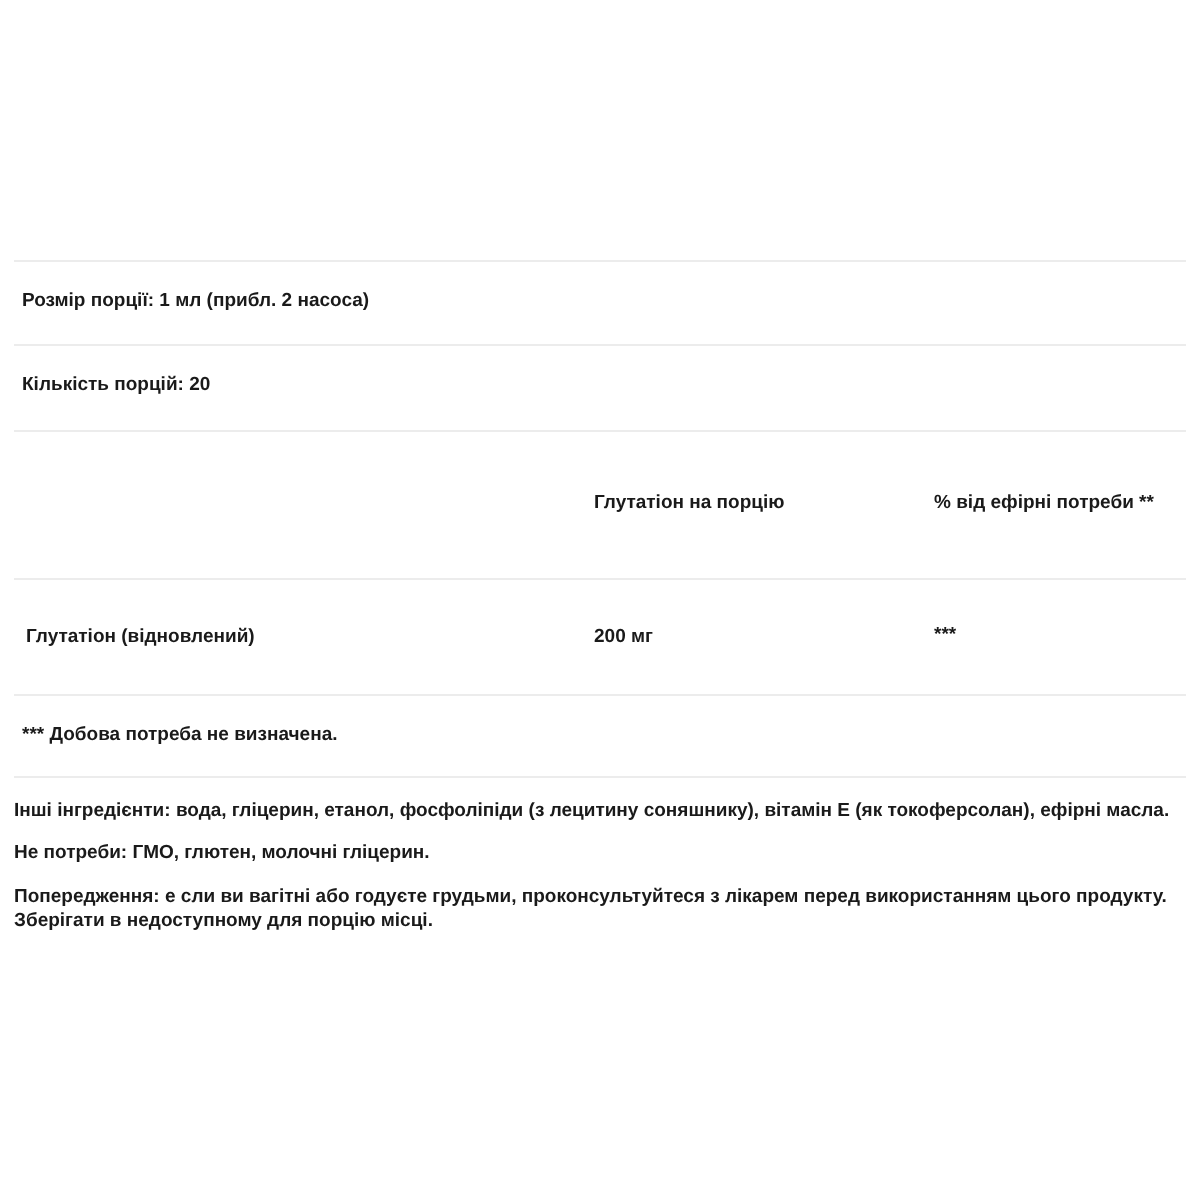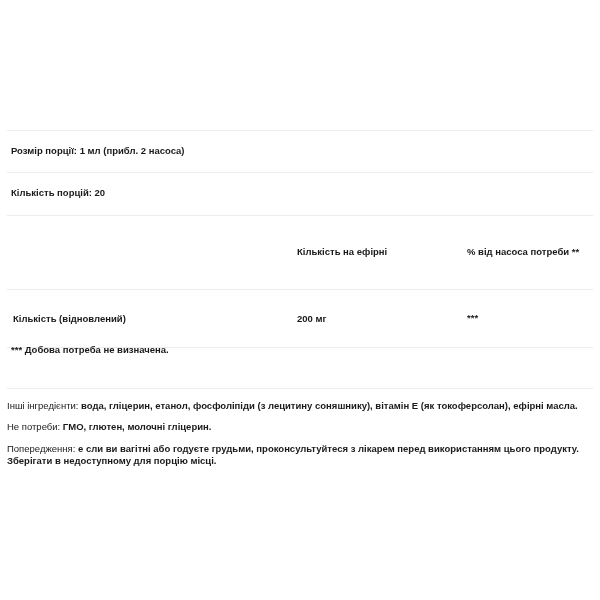--- a/index.html
+++ b/index.html
@@ -1,46 +1,46 @@
 <!DOCTYPE html>
 <html><head>
   <meta charset="utf-8">
   <style>
     html, body { margin: 0; padding: 0; background: #ffffff; }
     body { width: 600px; height: 600px; position: relative; overflow: hidden;
            font-family: "Liberation Sans", "DejaVu Sans", sans-serif; color: #1a1a1a; }
     .hr { position: absolute; left: 7px; width: 586px; height: 1px; background: #ececec; }
     .t { position: absolute; font-size: 9.5px; font-weight: bold; white-space: nowrap; letter-spacing: 0; }
     .p { position: absolute; left: 7px; font-size: 9.5px; font-weight: bold; line-height: 12px; white-space: nowrap; color: #1a1a1a; }
-    .lbl { font-weight: normal; margin-top: 22px; }
+    .lbl { font-weight: bold; margin-top: 22px; }
   </style>
 </head>
 <body>
 
 <div>
   <div class="hr" style="top:130px"></div>
   <div class="t" style="left:11px; top:145px">Розмір порції: 1 мл (прибл. 2 насоса)</div>
   <div class="hr" style="top:172px"></div>
   <div class="t" style="left:11px; top:187px">Кількість порцій: 20</div>
   <div class="hr" style="top:215px"></div>
 
   <div>
-    <div class="t" style="left:297px; top:246px">Кількість на ефірні</div>
-    <div class="t" style="left:467px; top:246px">% від насоса потреби **</div>
+    <div class="t" style="left:297px; top:246px">Глутатіон на порцію</div>
+    <div class="t" style="left:467px; top:246px">% від ефірні потреби **</div>
   </div>
   <div class="hr" style="top:289px"></div>
 
   <div>
-    <div class="t" style="left:13px; top:313px">Кількість (відновлений)</div>
+    <div class="t" style="left:13px; top:313px">Глутатіон (відновлений)</div>
     <div class="t" style="left:297px; top:313px">200 мг</div>
     <div class="t" style="left:467px; top:312px">***</div>
   </div>
   <div class="hr" style="top:347px"></div>
 
-  <div class="t" style="left:11px; top:344px">*** Добова потреба не визначена.</div>
+  <div class="t" style="left:11px; top:362px">*** Добова потреба не визначена.</div>
   <div class="hr" style="top:388px"></div>
 </div>
 
 <div>
   <div class="p" style="top:400px">
     <span class="lbl">Інші інгредієнти:</span><span> вода, гліцерин, етанол, фосфоліпіди (з лецитину соняшнику), вітамін E (як токоферсолан), ефірні масла.</span>
   </div>
   <div class="p" style="top:421px">
     <span class="lbl">Не потреби:</span><span> ГМО, глютен, молочні гліцерин.</span>
   </div>

